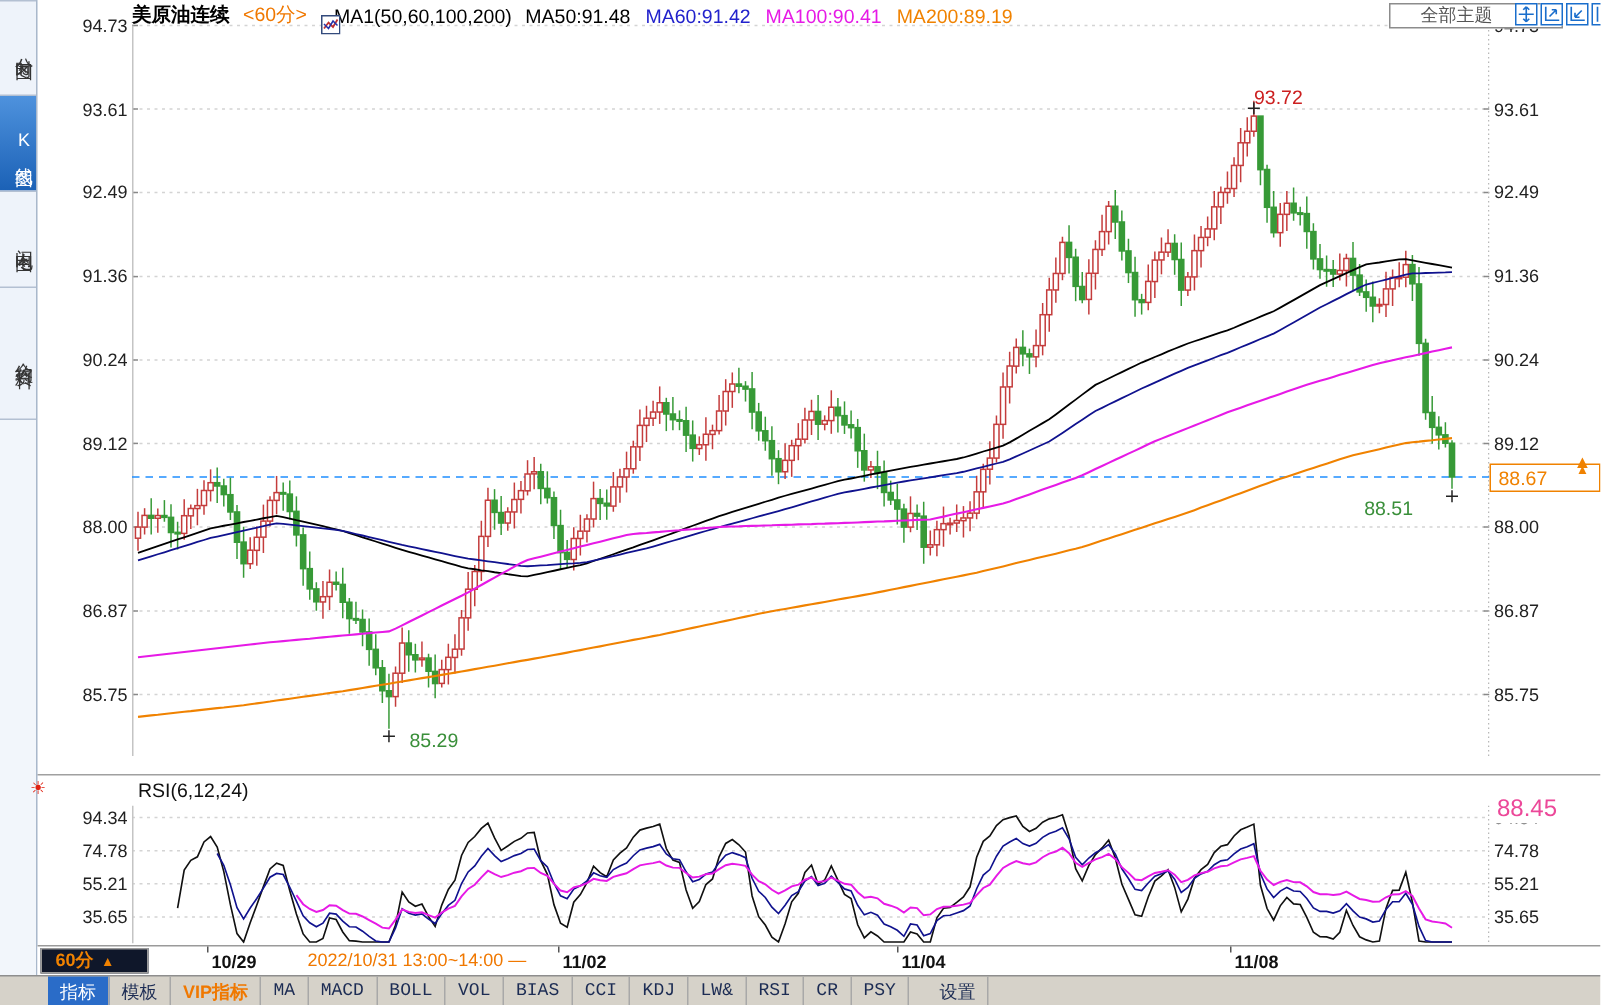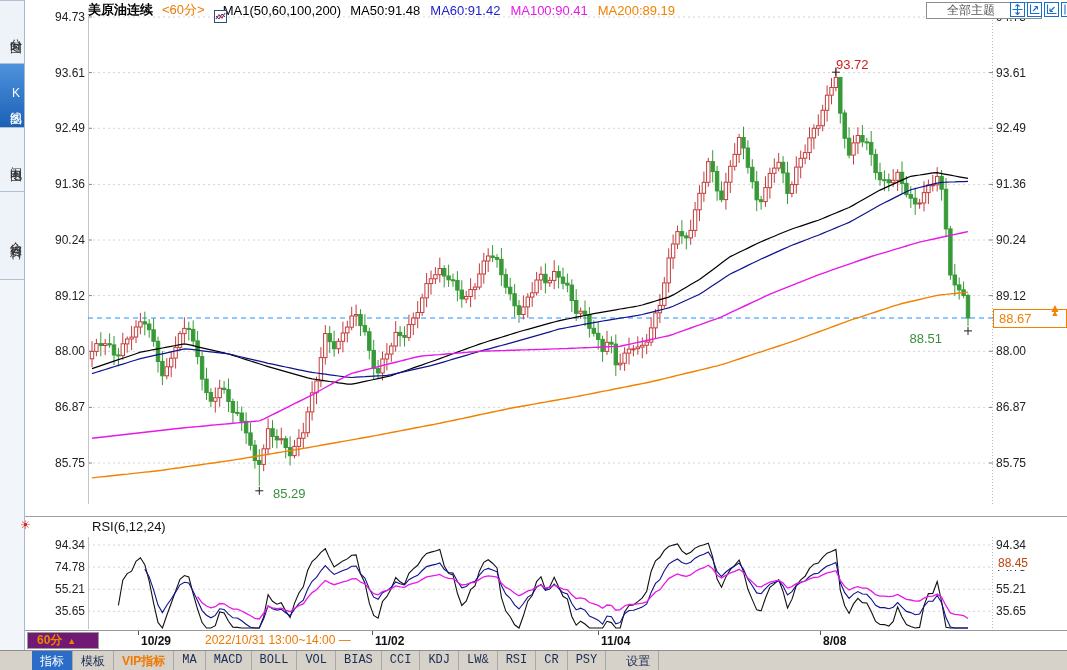--- a/index.html
+++ b/index.html
@@ -19,24 +19,24 @@
   
   .yl{position:absolute;width:55px;text-align:right;font-size:12px;color:#222;line-height:14px}
   .yr{position:absolute;left:996px;text-align:left;font-size:12px;color:#222;line-height:14px}
   #price-tag{left:993px;top:309px;width:67px;height:17px;border:1px solid #f08200;background:#fff;color:#f08200;font-size:13px;line-height:17px;padding-left:5px;box-sizing:content-box;z-index:4}
   #price-arrow{left:1049px;top:302px;color:#f08200;font-size:12px;line-height:12px;z-index:5}
   #price-arrow .a2{display:block;margin-top:-7px;font-size:9px;text-align:center}
   .anno{position:absolute;font-weight:400;font-size:13px}
   #divider{left:25px;top:516px;width:1042px;height:0;border-top:1px solid #a0a0a0}
   #rsi-sun{left:20px;top:518px;color:#e02010;font-size:12px}
   #rsi-header{left:92px;top:519px;display:flex;white-space:nowrap;font-size:13px;z-index:5}
-  #rsi-tag{left:996px;top:556px;color:#c2410c;background:#fff;padding:0 2px;font-size:12px;z-index:4}
+  #rsi-tag{left:996px;top:531px;color:#ec4899;background:#fff;padding:0 2px;font-size:16px;z-index:4}
   
   #xaxis{left:25px;top:630px;width:1042px;height:19px;background:#fff;border-top:1px solid #9a9a9a}
-  #period-box{position:absolute;left:2px;top:1px;width:61px;height:15px;border:1px solid #9a9a9a;background:#701a75;display:flex;align-items:center;gap:5px;padding-left:9px;cursor:pointer}
+  #period-box{position:absolute;left:2px;top:1px;width:61px;height:15px;border:1px solid #9a9a9a;background:#0f172a;display:flex;align-items:center;gap:5px;padding-left:9px;cursor:pointer}
   #period-box .plabel{color:#f08200;font-weight:700;font-size:12px}
   #period-box .pcaret{color:#f08200;font-size:9px}
   #crosshair-info{position:absolute;left:180px;top:2px;color:#f07800;font-size:12px;white-space:nowrap}
   .xtick{position:absolute;top:0;width:1px;height:4px;background:#555}
   .xlabel{position:absolute;top:3px;font-weight:700;font-size:12px;color:#111;white-space:nowrap}
   
   #toolbar{left:0;top:650px;width:1067px;height:20px;background:#d6d2c9;border-top:1px solid #8e8e8e;display:flex;align-items:stretch;padding-left:32px;box-sizing:border-box;font-size:12px}
   .tbtab{padding:2px 8px 0;border-right:1px solid #a8a8a8;color:#1c2c54;white-space:nowrap;cursor:pointer}
   .tbtab.active{background:#2a6cc8;color:#fff}
   .tbtab.vip{color:#f07800;font-weight:700}
@@ -603,21 +603,21 @@
   </div>
   <div id="crosshair-info">2022/10/31 13:00~14:00 —</div>
   <div id="xticks">
       <div class="xtick" style="left: 112.956px;"></div>
       <div class="xlabel" style="left: 115.956px;">10/29</div>
       <div class="xtick" style="left: 346.989px;"></div>
       <div class="xlabel" style="left: 349.989px;">11/02</div>
       <div class="xtick" style="left: 572.967px;"></div>
       <div class="xlabel" style="left: 575.967px;">11/04</div>
       <div class="xtick" style="left: 794.964px;"></div>
-      <div class="xlabel" style="left: 797.964px;">8/08</div>
+      <div class="xlabel" style="left: 797.964px;">11/08</div>
     </div>
 </div>
 
 <div id="toolbar" class="abs">
     <div class="tbtab active">指标</div>
     <div class="tbtab">模板</div>
     <div class="tbtab vip">VIP指标</div>
     <div class="tbtab mono">MA</div>
     <div class="tbtab mono">MACD</div>
     <div class="tbtab mono">BOLL</div>

